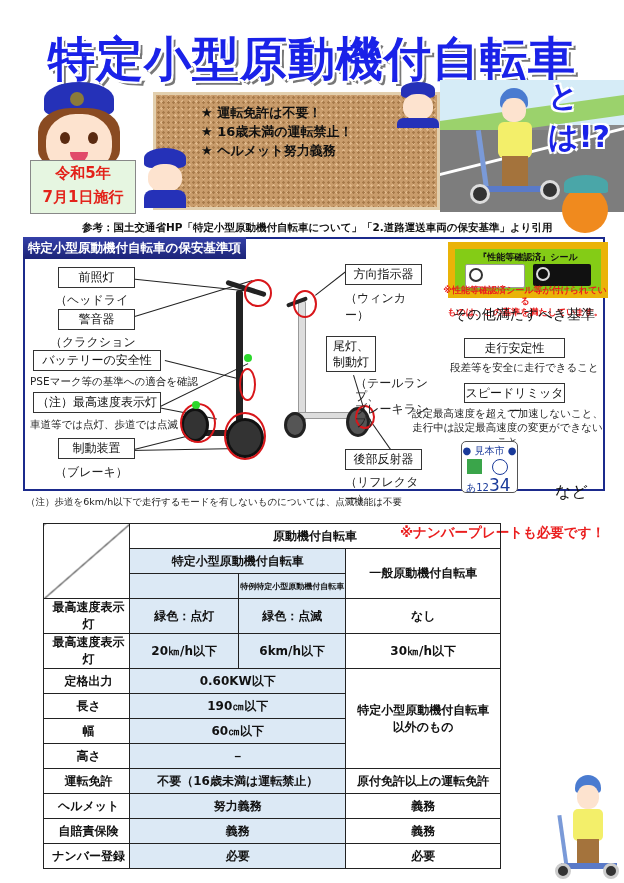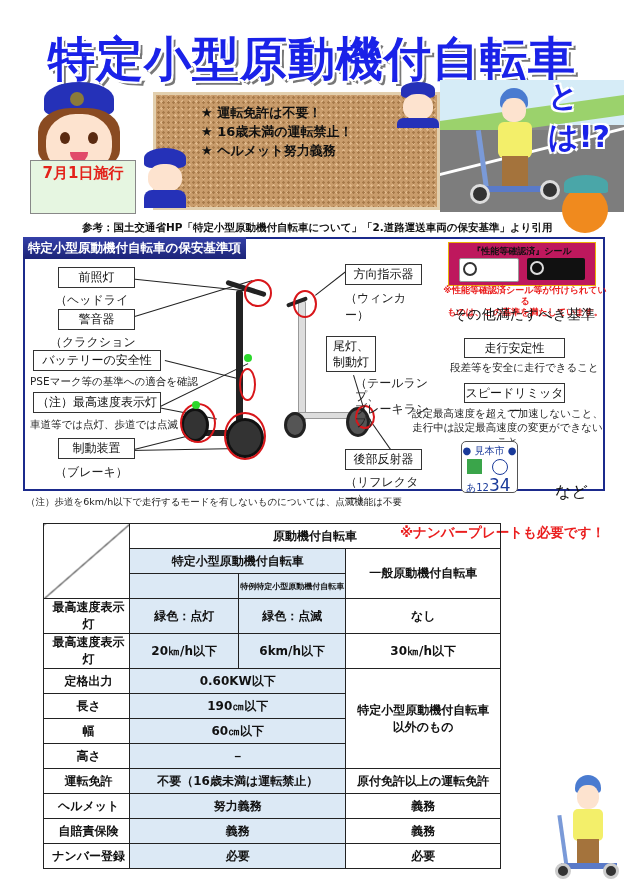--- a/index.html
+++ b/index.html
@@ -32,21 +32,21 @@
   .note{font-size:10.5px;color:#222;}
   .line{position:absolute;height:1px;background:#222;transform-origin:0 0;}
   .redc{position:absolute;border:2px solid #d8161a;border-radius:50%;box-sizing:border-box;}
   .greendot{position:absolute;width:8px;height:8px;background:#2bd82b;border-radius:50%;}
   
   .pole{position:absolute;background:#222;border-radius:3px;}
   .wheel{position:absolute;border-radius:50%;background:#333;border:3px solid #111;box-sizing:border-box;}
   .wpole{position:absolute;background:#ddd;border:1px solid #999;border-radius:3px;}
   .wwheel{position:absolute;border-radius:50%;background:#555;border:3px solid #222;box-sizing:border-box;}
   
-  .seal{left:448px;top:242px;width:146px;height:42px;border:1px solid #eab308;background:#be185d;}
+  .seal{left:448px;top:242px;width:146px;height:42px;border:7px solid #eab308;background:#84cc16;}
   .sealtitle{font-size:9px;font-weight:700;text-align:center;margin-top:2px;}
   .sealA{position:absolute;left:10px;top:15px;width:58px;height:22px;border:1px solid #999;border-radius:2px;background:#fff;}
   .sealB{position:absolute;left:78px;top:15px;width:58px;height:22px;border-radius:2px;background:#111;}
   .sealred{left:440px;top:285px;width:170px;text-align:center;color:#ea1e1e;font-size:9px;font-weight:900;line-height:11px;}
   
   .plate{left:461px;top:441px;width:57px;height:52px;border:1px solid #555;border-radius:5px;background:#fff;box-sizing:border-box;}
   .plate .city{position:absolute;left:0;top:2px;width:100%;text-align:center;font-size:10px;color:#1a3a9a;}
   .plate .gsq{position:absolute;left:5px;top:17px;width:15px;height:15px;background:#3aa54a;}
   .plate .stamp{position:absolute;left:30px;top:17px;width:14px;height:14px;border:1px solid #1a3a9a;border-radius:50%;}
   .plate .num{position:absolute;left:4px;top:33px;font-size:10px;color:#1a3a9a;}
@@ -72,20 +72,21 @@
   <div class="abs cap" style="left:32px;top:0;width:70px;height:34px;"></div>
   <div class="abs" style="left:58px;top:10px;width:14px;height:14px;border-radius:50%;background:#8a7a3a;"></div>
   <div class="abs hair" style="left:26px;top:26px;width:82px;height:60px;border-radius:40% 40% 30% 30%;"></div>
   <div class="abs face" style="left:34px;top:32px;width:66px;height:60px;"></div>
   <div class="abs" style="left:48px;top:50px;width:10px;height:12px;border-radius:50%;background:#5a2a10;"></div>
   <div class="abs" style="left:76px;top:50px;width:10px;height:12px;border-radius:50%;background:#5a2a10;"></div>
   <div class="abs" style="left:58px;top:70px;width:18px;height:10px;border-radius:0 0 10px 10px;background:#e14a6a;"></div>
   <div class="abs" style="left:22px;top:88px;width:92px;height:40px;background:#2531b8;border-radius:20px 20px 0 0;"></div>
 </div>
 <div class="abs sign">
+  <div>令和5年</div>
   <div>7月1日施行</div>
 </div>
 
 <div class="abs cork">
   <div class="lines">
     <div>★ 運転免許は不要！</div>
     <div>★ 16歳未満の運転禁止！</div>
     <div>★ ヘルメット努力義務</div>
   </div>
 </div>

